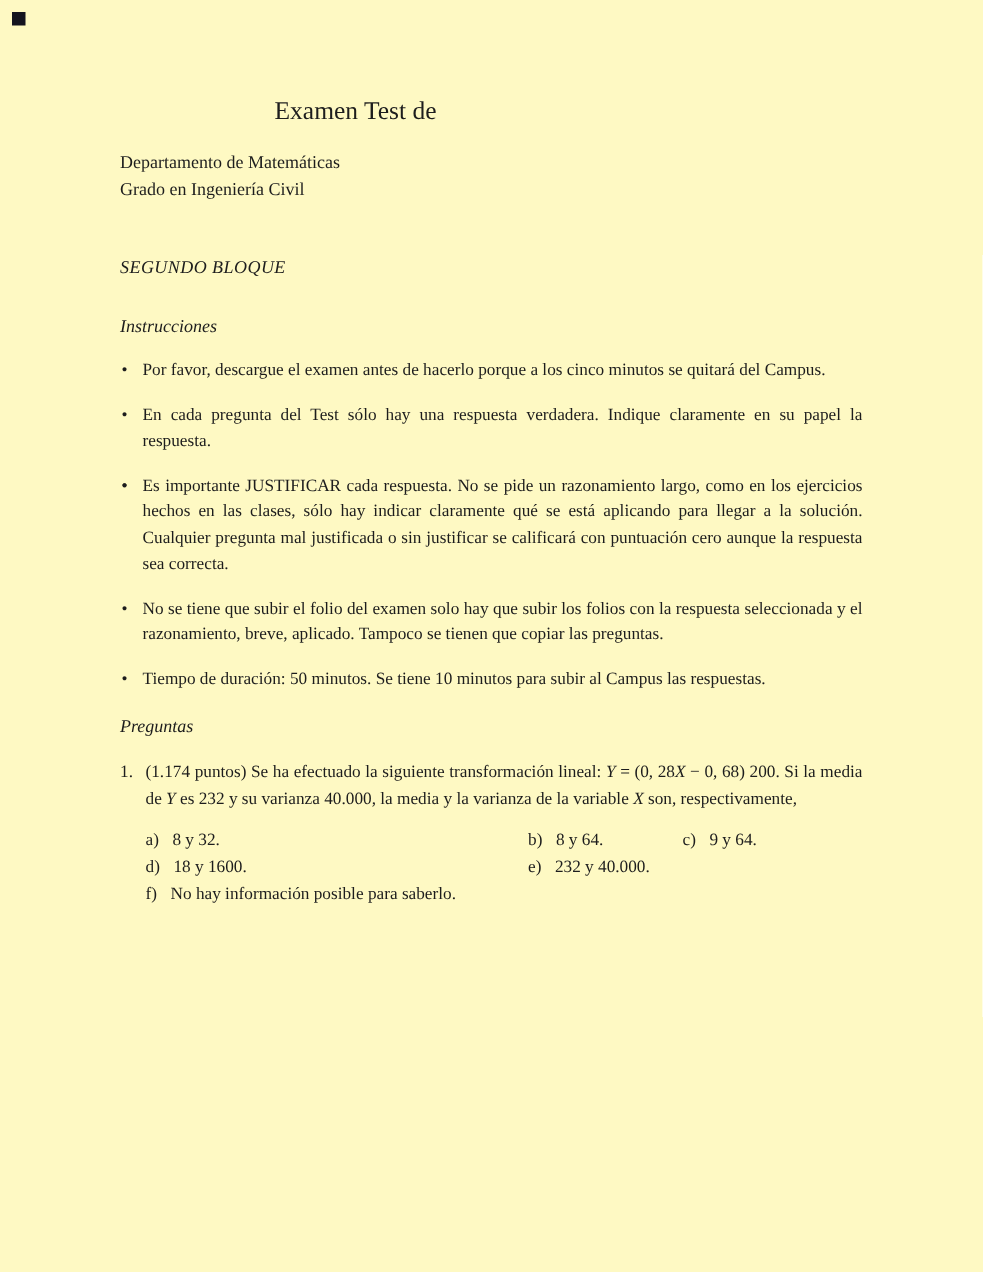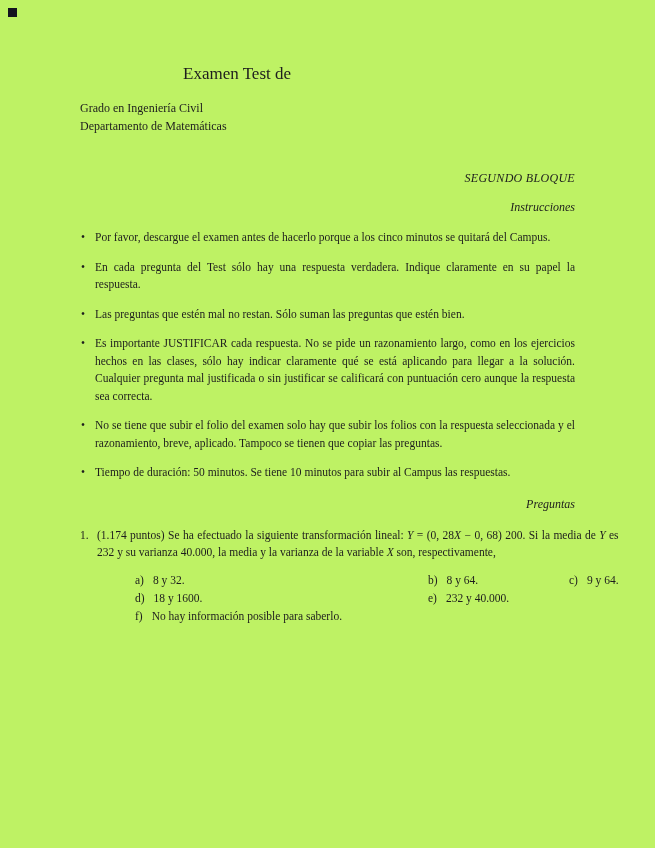--- a/index.html
+++ b/index.html
@@ -6,21 +6,21 @@
     margin: 0;
     padding: 0;
     background: #ffffff;
   }
   .page {
     position: relative;
     width: 655px;
     height: 848px;
     box-sizing: border-box;
     padding: 64px 80px 0 80px;
-    background: #bef264;
+    background: #fef9c3;
     font-family: "Liberation Serif", "DejaVu Serif", serif;
     color: #1d1d1d;
     font-size: 11.5px;
     overflow: hidden;
   }
   .corner-mark {
     position: absolute;
     left: 8px;
     top: 8px;
     width: 9px;
@@ -33,27 +33,27 @@
     font-size: 17px;
     line-height: 20px;
     font-weight: normal;
   }
   p.sub {
     margin: 0;
     font-size: 12px;
     line-height: 18px;
   }
   .center {
-    text-align: right;
+    text-align: left;
     font-size: 12px;
     line-height: 18px;
   }
   .it { font-style: italic; }
   .block-heading { margin-top: 34px; letter-spacing: 0.3px; }
-  .instructions-heading { margin-top: 11px; }
+  .instructions-heading { margin-top: 21px; }
   ul.instructions {
     list-style: none;
     margin: 13px 0 0 0;
     padding: 0;
   }
   ul.instructions li {
     position: relative;
     padding-left: 15px;
     margin-bottom: 12px;
     line-height: 17.5px;
@@ -78,45 +78,45 @@
     margin: 0;
     line-height: 17.5px;
     text-align: justify;
   }
   .mvar { font-style: italic; }
   .opts { margin-top: 9px; }
   .opt-row {
     display: flex;
     line-height: 18px;
   }
-  .opt { white-space: nowrap; margin-left: 38px; }
+  .opt { white-space: nowrap; }
   .opt .olabel { margin-right: 9px; }
   .opt.c1 { width: 255px; }
   .opt.c2 { width: 103px; }
   .opt.c3 { flex: 1; }
   .opt.wide { width: auto; }
 </style>
 </head>
 <body>
 
 <div class="page">
   <div class="corner-mark"></div>
 
   <h1 class="title">Examen Test de</h1>
 
+  <p class="sub">Departamento de Matemáticas</p>
   <p class="sub">Grado en Ingeniería Civil</p>
-  <p class="sub">Departamento de Matemáticas</p>
 
   <div class="center it block-heading">SEGUNDO BLOQUE</div>
   <div class="center it instructions-heading">Instrucciones</div>
 
   <ul class="instructions">
     <li><span class="bullet">•</span><span>Por favor, descargue el examen antes de hacerlo porque a los cinco minutos se quitará del Campus.</span></li>
     <li><span class="bullet">•</span><span>En cada pregunta del Test sólo hay una respuesta verdadera. Indique claramente en su papel la respuesta.</span></li>
-    <li><span class="bullet">•</span><span>Las preguntas que estén mal no restan. Sólo suman las preguntas que estén bien.</span></li>
+    <li><span class="bullet">•</span></li>
     <li><span class="bullet">•</span><span>Es importante JUSTIFICAR cada respuesta. No se pide un razonamiento largo, como en los ejercicios hechos en las clases, sólo hay indicar claramente qué se está aplicando para llegar a la solución. Cualquier pregunta mal justificada o sin justificar se calificará con puntuación cero aunque la respuesta sea correcta.</span></li>
     <li><span class="bullet">•</span><span>No se tiene que subir el folio del examen solo hay que subir los folios con la respuesta seleccionada y el razonamiento, breve, aplicado. Tampoco se tienen que copiar las preguntas.</span></li>
     <li><span class="bullet">•</span><span>Tiempo de duración: 50 minutos. Se tiene 10 minutos para subir al Campus las respuestas.</span></li>
   </ul>
 
   <div class="center it questions-heading">Preguntas</div>
 
   <div class="question">
     <span class="qnum">1.</span>
     <div class="qbody">

